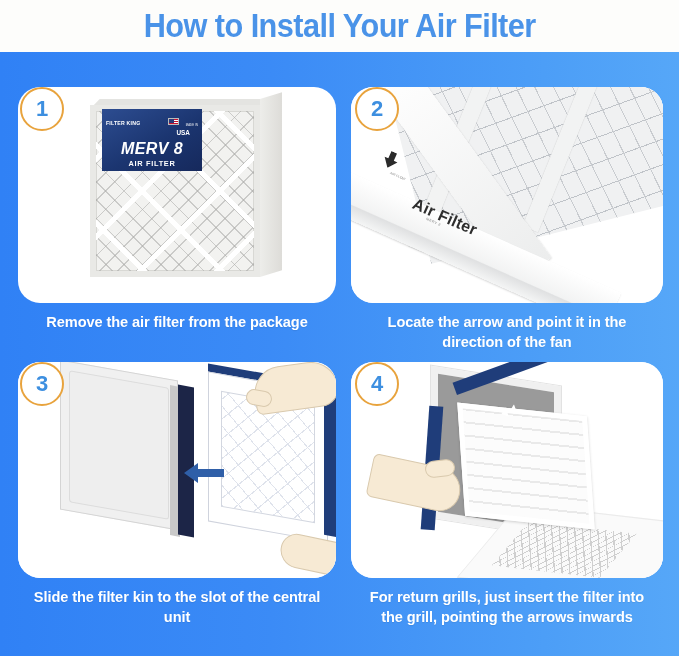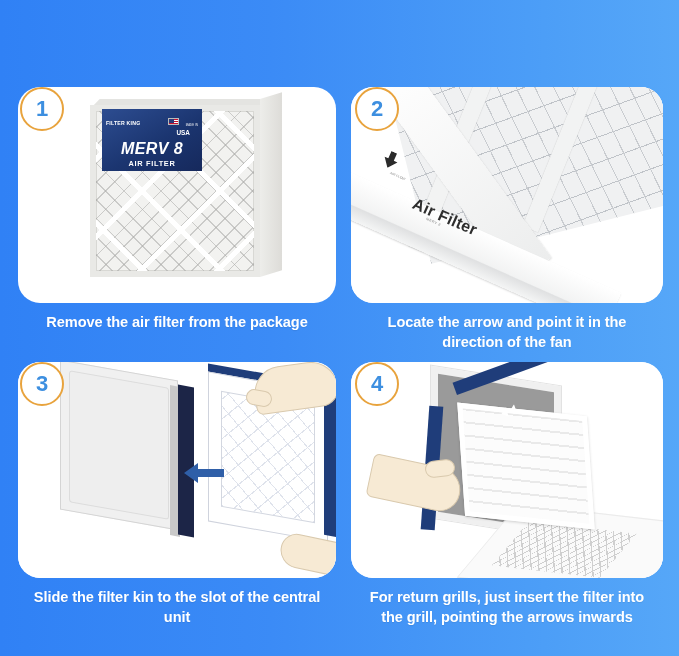--- a/index.html
+++ b/index.html
@@ -290,20 +290,23 @@
   .p4 .arrowmark {
     position:absolute; left:150px; top:40px;
     transform:rotate(-20deg);
   }
 </style>
 </head>
 <body>
 
 <div id="page">
 
+  <div class="header">
+    <h1>How to Install Your Air Filter</h1>
+  </div>
 
   <div class="grid">
 
     <div class="cell c1">
       <div class="card">
         <div class="badge">
           <span>1</span>
         </div>
 
         <div class="p1wrap">

